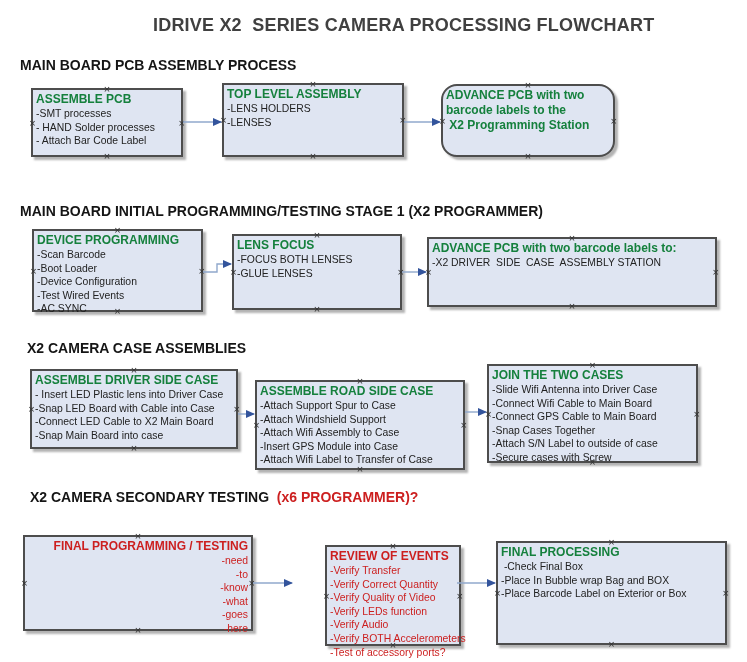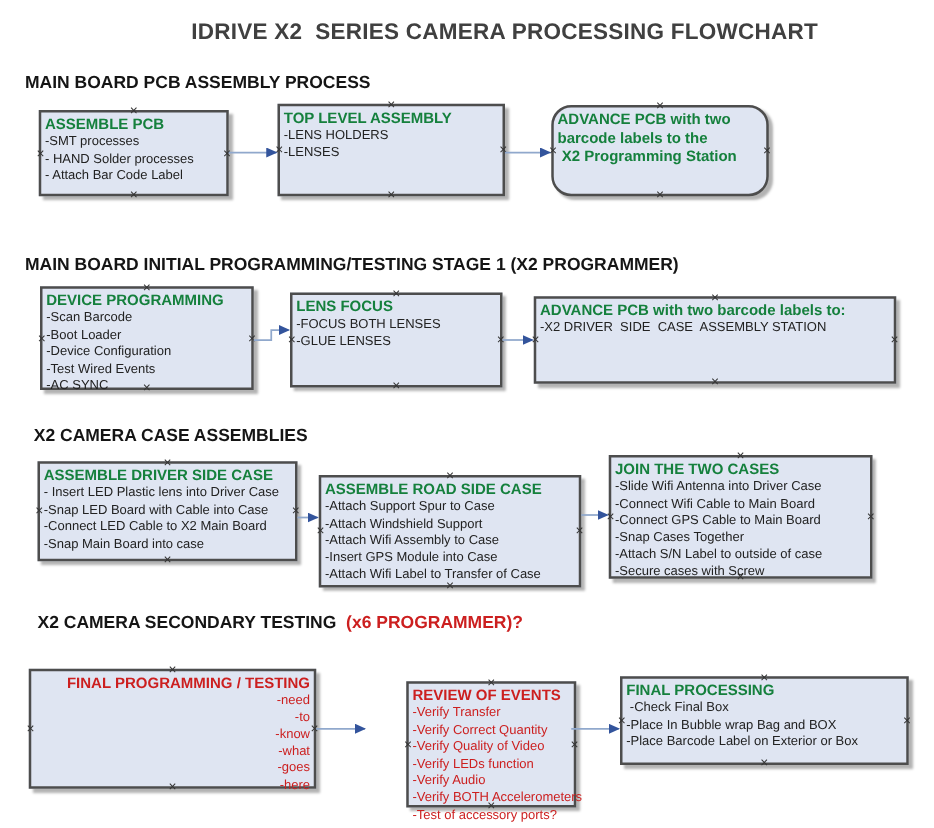--- a/index.html
+++ b/index.html
@@ -159,21 +159,21 @@
       <div class="box-item red-text">-Verify Quality of Video</div>
       <div class="box-item red-text">-Verify LEDs function</div>
       <div class="box-item red-text">-Verify Audio</div>
       <div class="box-item red-text">-Verify BOTH Accelerometers</div>
       <div class="box-item red-text">-Test of accessory ports?</div>
       <span class="anchor anchor-top">×</span>
       <span class="anchor anchor-bottom">×</span>
       <span class="anchor anchor-left">×</span>
       <span class="anchor anchor-right">×</span>
     </div>
-    <div class="flow-box" style="left: 496px; top: 541px; width: 231px; height: 71px;">
+    <div class="flow-box" style="left: 496px; top: 541px; width: 231px; height: 104px;">
       <div class="box-title">FINAL PROCESSING</div>
       <div class="box-item"> -Check Final Box</div>
       <div class="box-item">-Place In Bubble wrap Bag and BOX</div>
       <div class="box-item">-Place Barcode Label on Exterior or Box</div>
       <span class="anchor anchor-top">×</span>
       <span class="anchor anchor-bottom">×</span>
       <span class="anchor anchor-left">×</span>
       <span class="anchor anchor-right">×</span>
     </div>
     <svg width="747" height="662" id="connectors">

